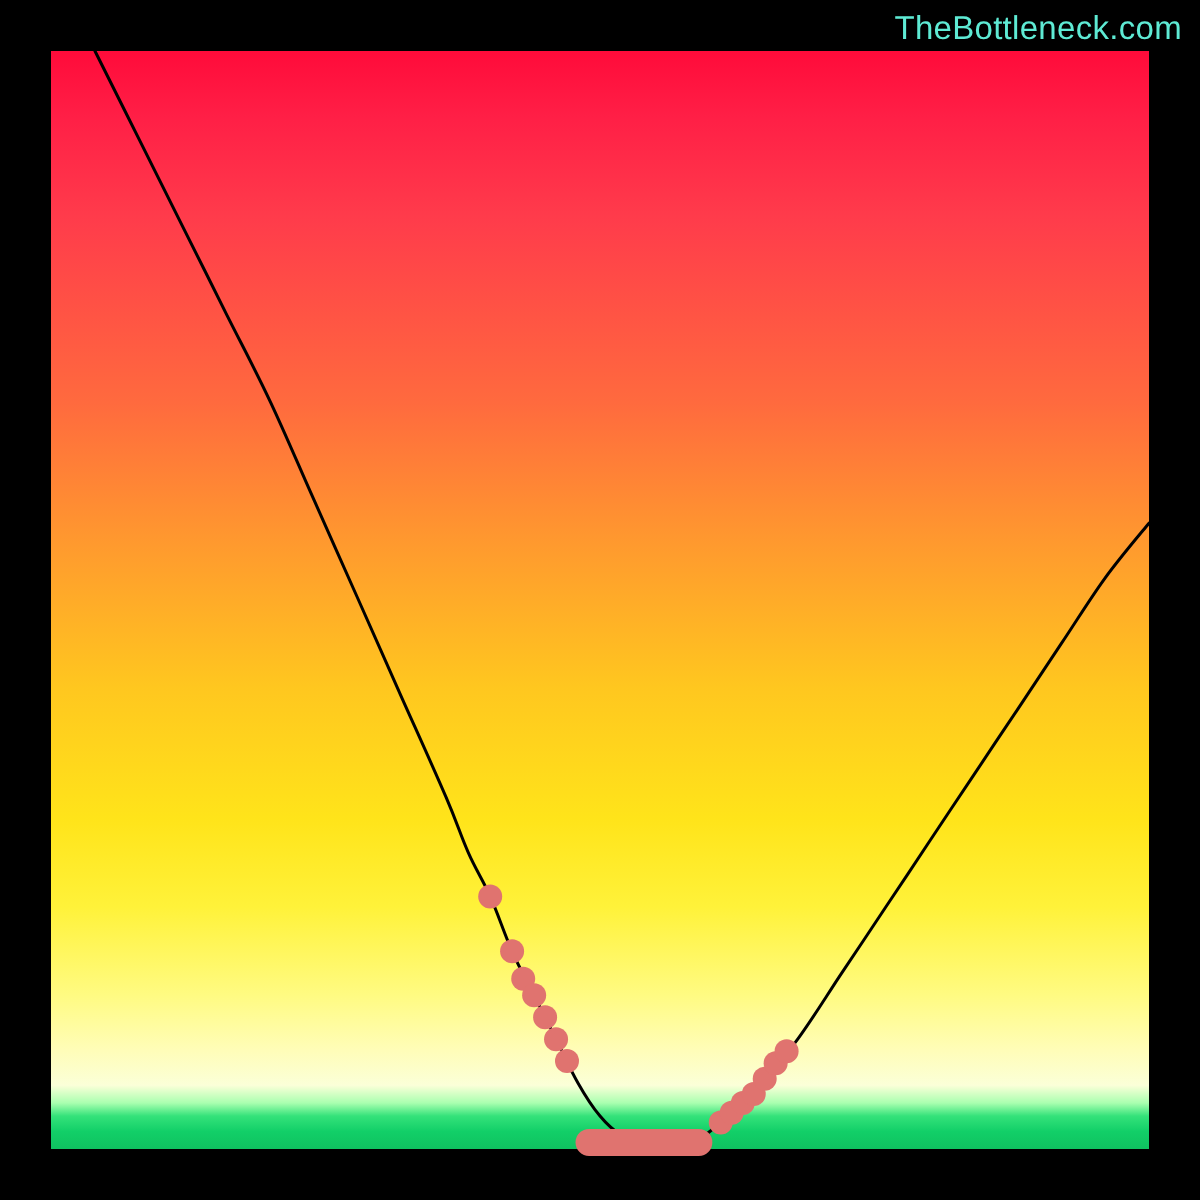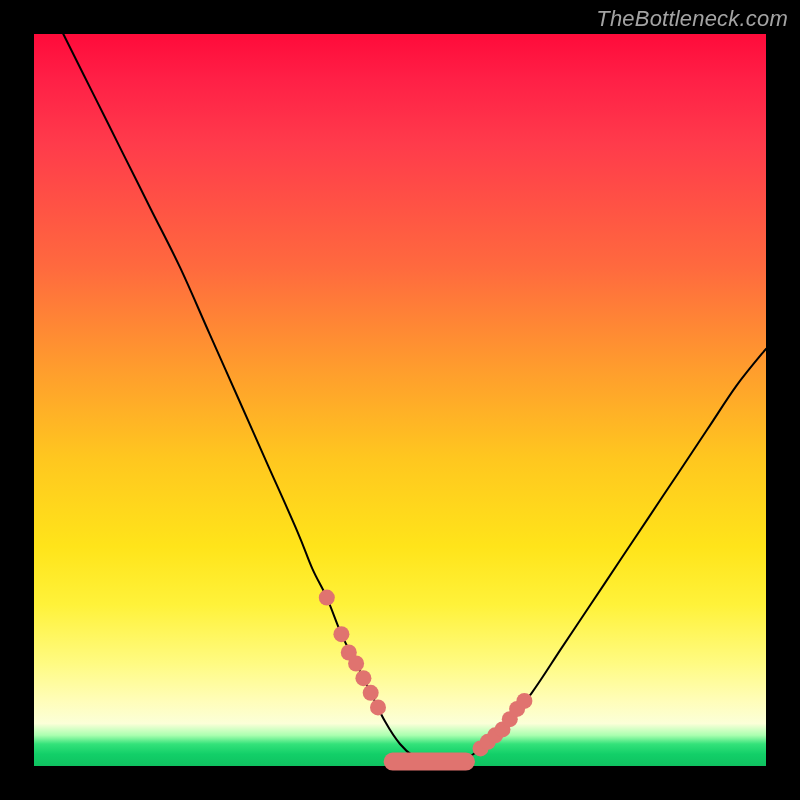--- a/index.html
+++ b/index.html
@@ -42,26 +42,25 @@
       #aaffb0 95.8%,
       #34e27a 97.0%,
       #12cf68 98.4%,
       #0fc260 100%
     );
   }
   .watermark {
     position: absolute;
     top: 6px;
     right: 12px;
-    color: #a3a3a3;
+    color: #5eead4;
     font-size: 22px;
     font-weight: 500;
     letter-spacing: 0.2px;
     user-select: none;
-    font-style: italic;
   }
   svg.curve {
     position: absolute;
     left: 0;
     top: 0;
     width: 732px;
     height: 732px;
     overflow: visible;
   }
   .curve-path {

